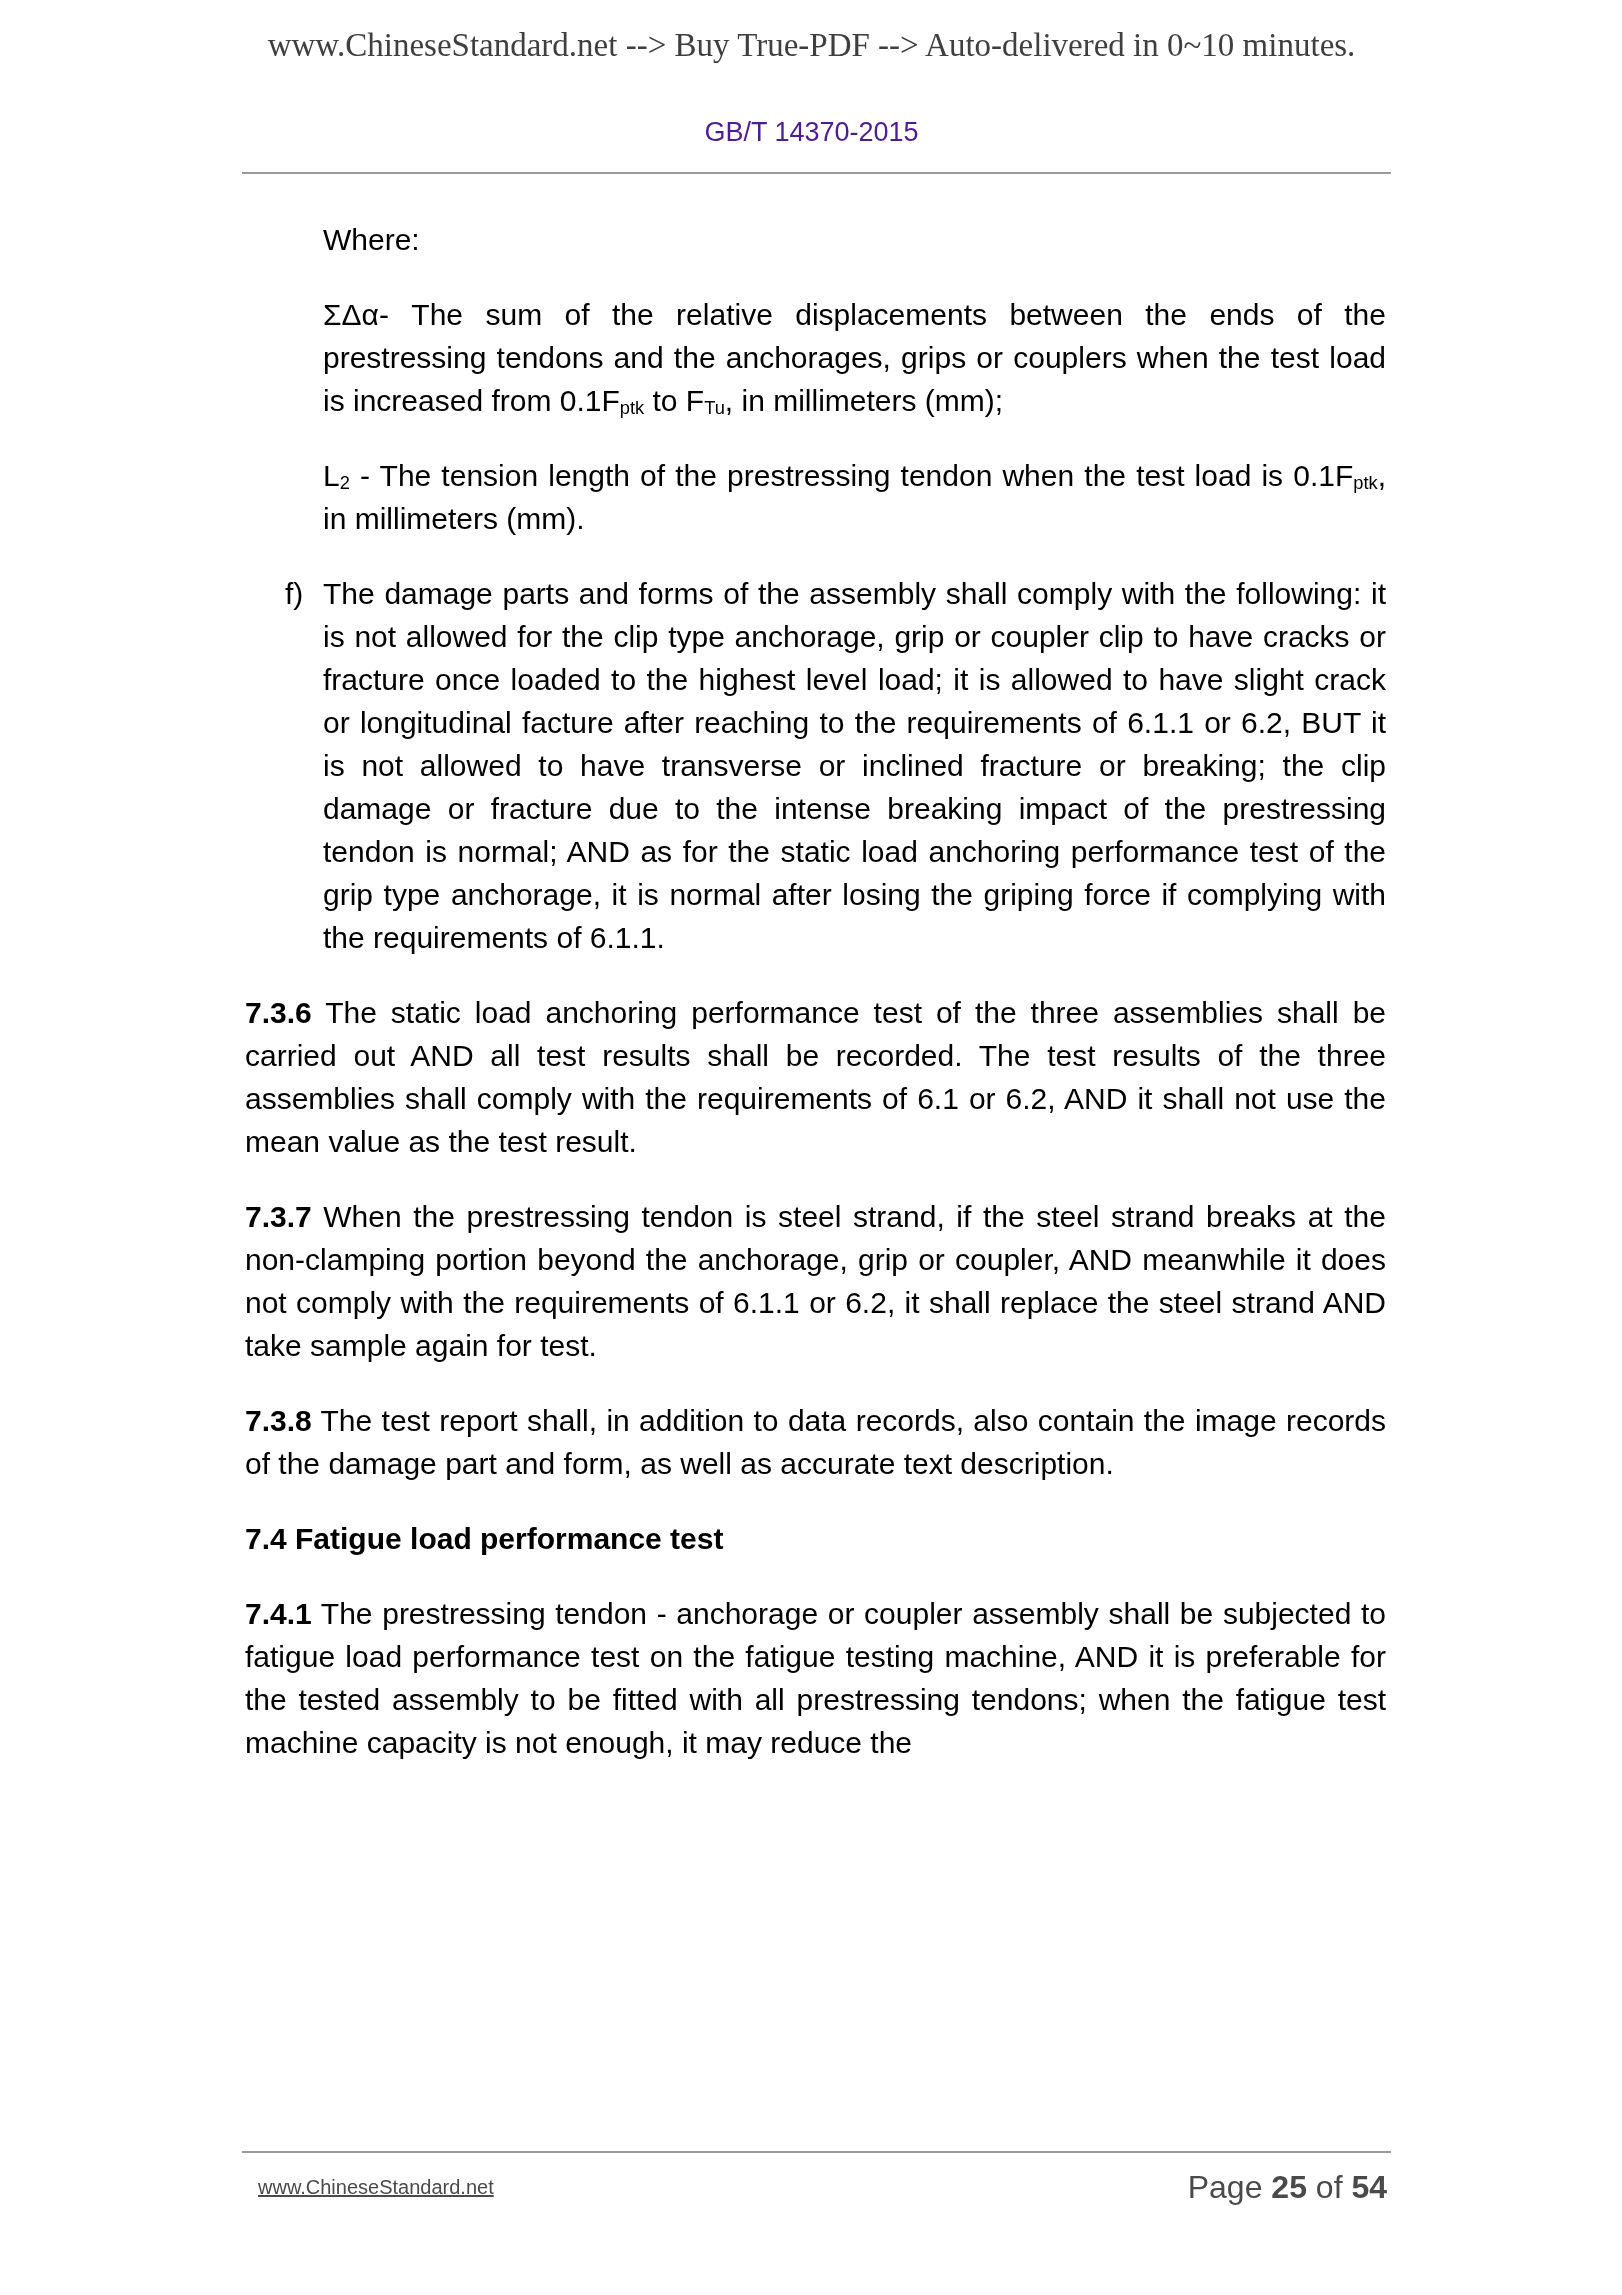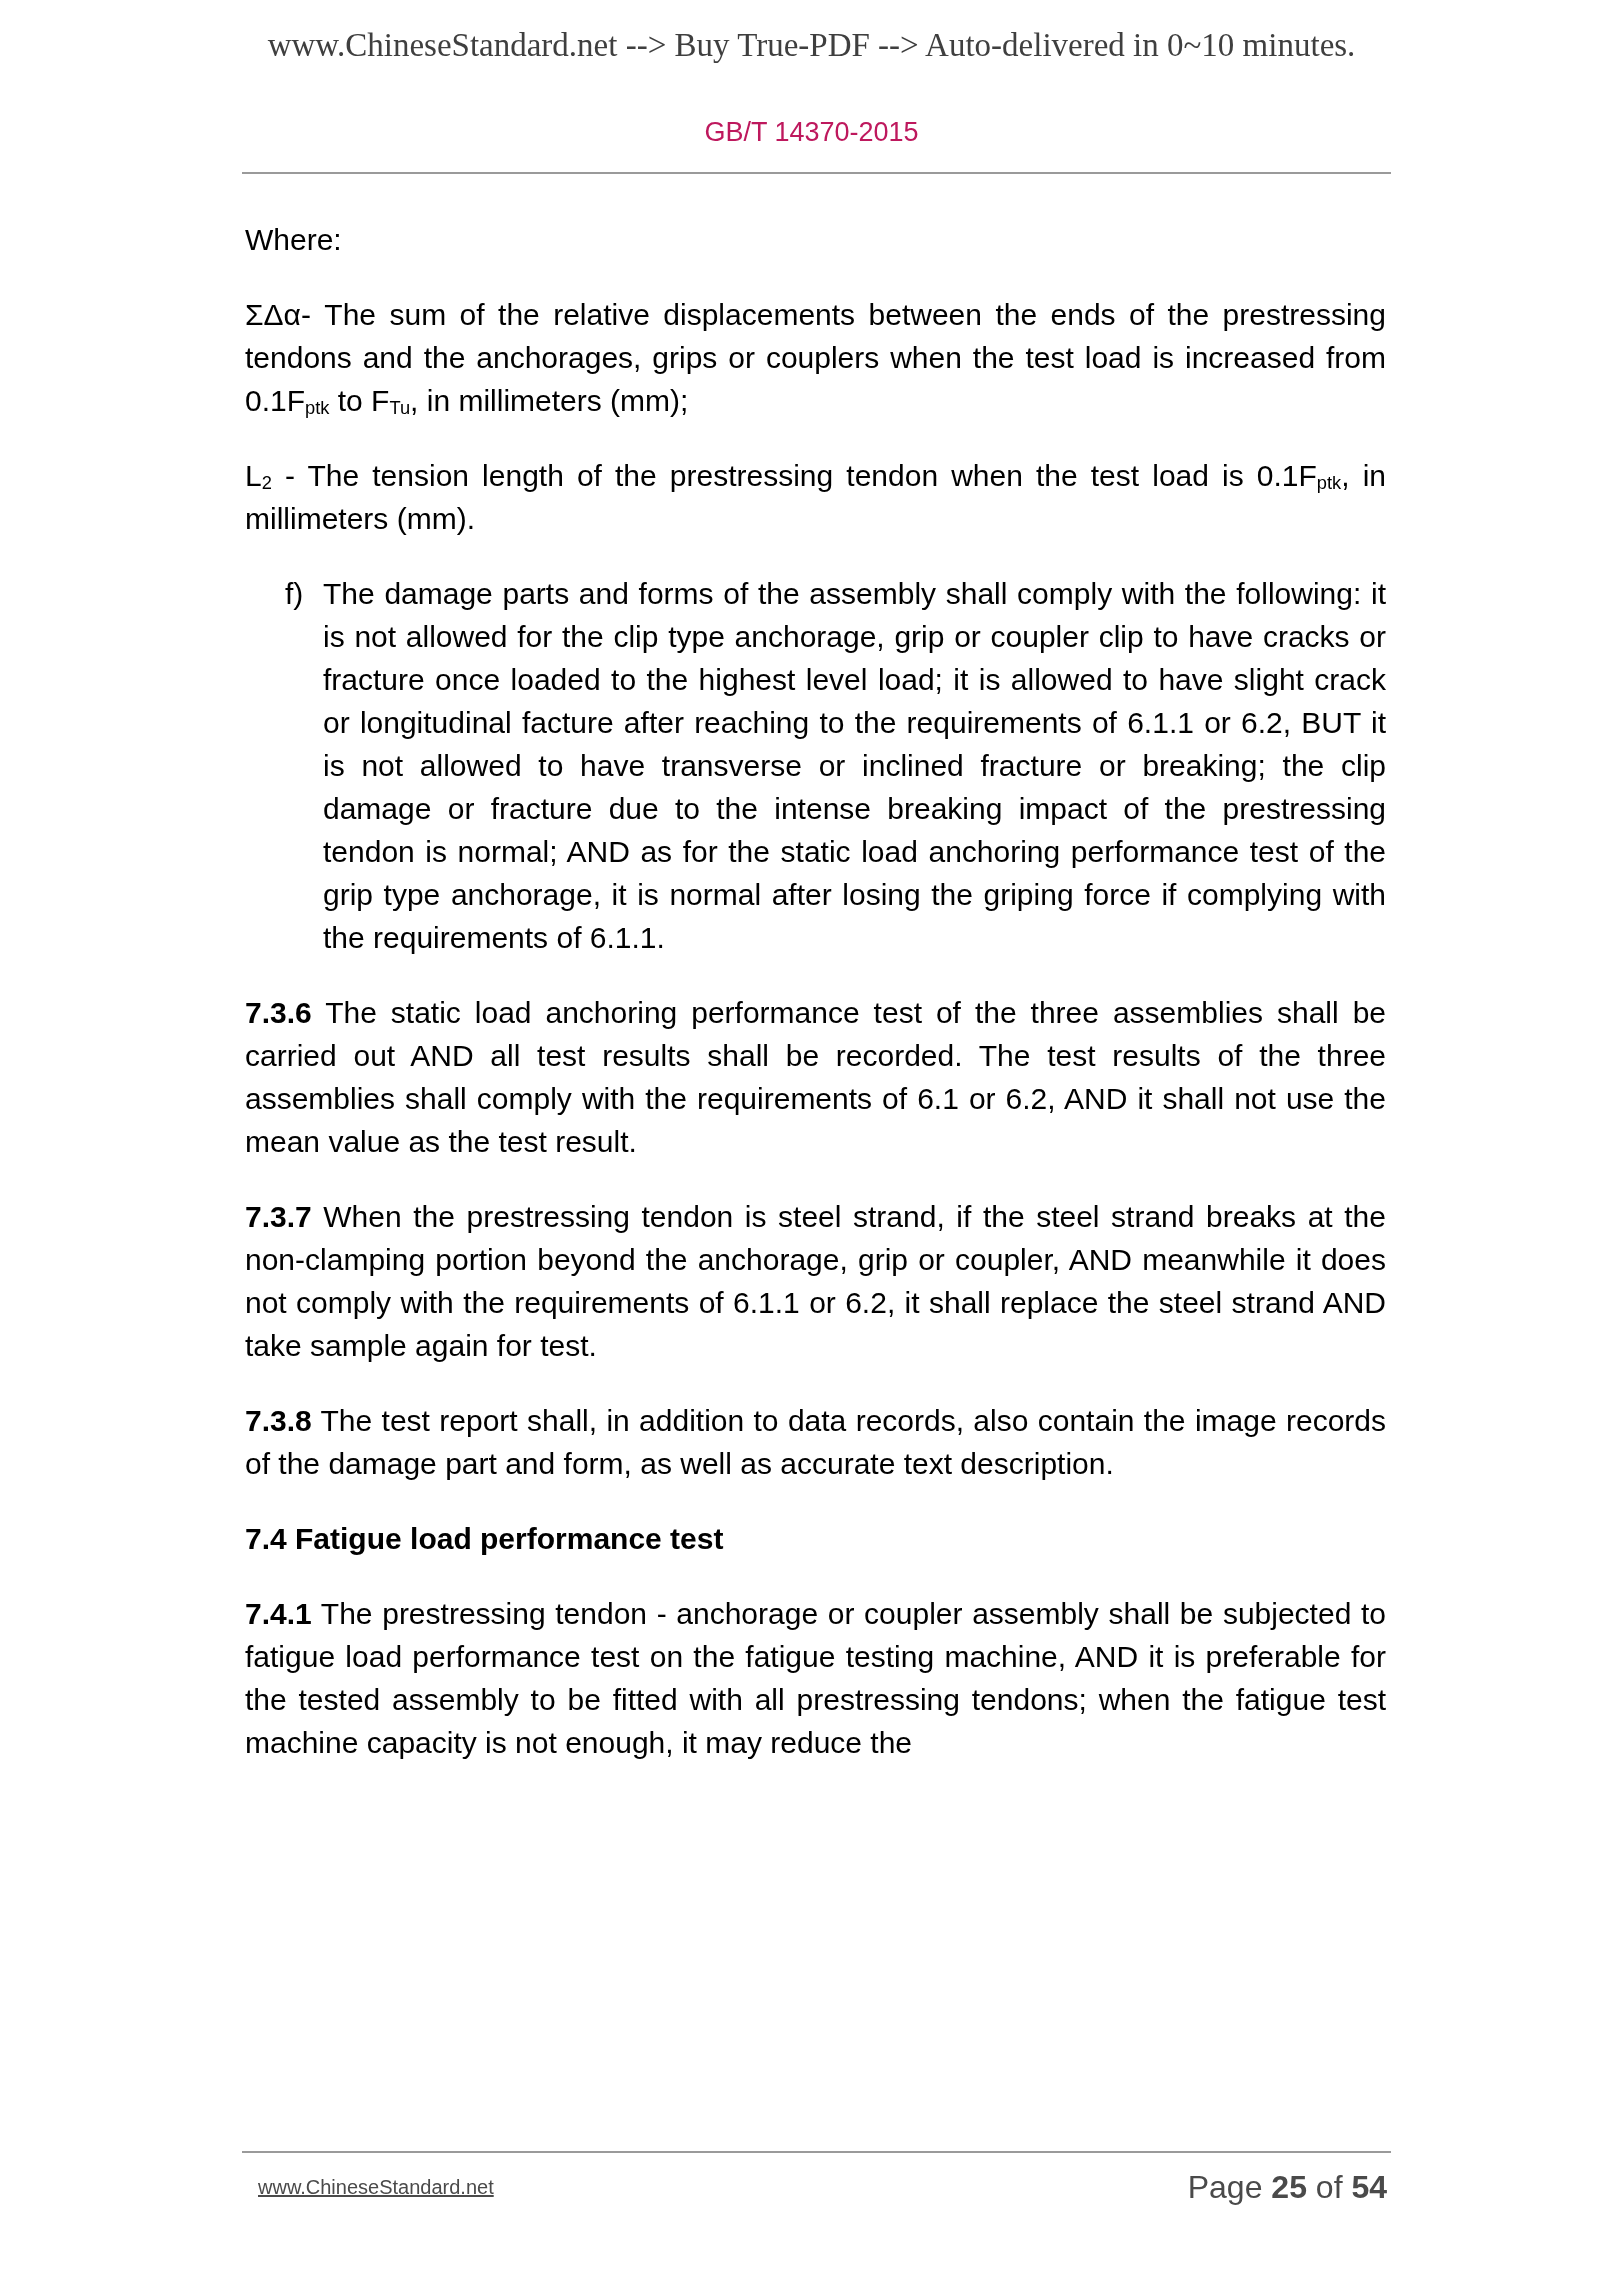--- a/index.html
+++ b/index.html
@@ -1,25 +1,25 @@
 <!DOCTYPE html>
 <html style="font-size:13.3px"><head>
 <meta charset="utf-8">
 <style>
   html, body { margin: 0; padding: 0; background: #ffffff; }
   body { width: 1623px; height: 2295px; position: relative; overflow: hidden;
          font-family: "Liberation Sans", sans-serif; color: #000; }
   .hdr-main { position: absolute; top: 25px; left: 0; width: 1623px; text-align: center;
               font-size: 33px; color: #3f3f3f; line-height: 40px; font-family: Liberation Serif, serif; }
   .hdr-sub { position: absolute; top: 117px; left: 0; width: 1623px; text-align: center;
-             font-size: 27px; color: #be185d; line-height: 30px; }
+             font-size: 27px; color: #4c1d95; line-height: 30px; }
   .hdr-rule { position: absolute; top: 172px; left: 242px; width: 1149px; height: 1.7px; background: #9a9a9a; }
   .body { position: absolute; top: 218px; left: 245px; width: 1141px; font-size: 30px; line-height: 43px; }
   p { margin: 0; text-align: justify; }
-  .ind { }
+  .ind { margin-left: 78px; }
   .gap { margin-top: 32px; }
   .list-f { position: relative; margin-left: 78px; }
   .list-f .marker { position: absolute; left: -38px; top: 0; }
   sub { font-size: 18.3px; vertical-align: -3.3px; line-height: 0; }
   b { font-weight: bold; }
   .ftr-rule { position: absolute; top: 2151px; left: 242px; width: 1149px; height: 1.7px; background: #9a9a9a; }
   .ftr-link { position: absolute; top: 2171px; left: 258px; font-size: 20px; color: #4a4a4a;
               text-decoration: underline; line-height: 33px; }
   .ftr-page { position: absolute; top: 2171px; right: 236px; font-size: 32px; color: #4a4a4a; line-height: 33px; }
 </style>

